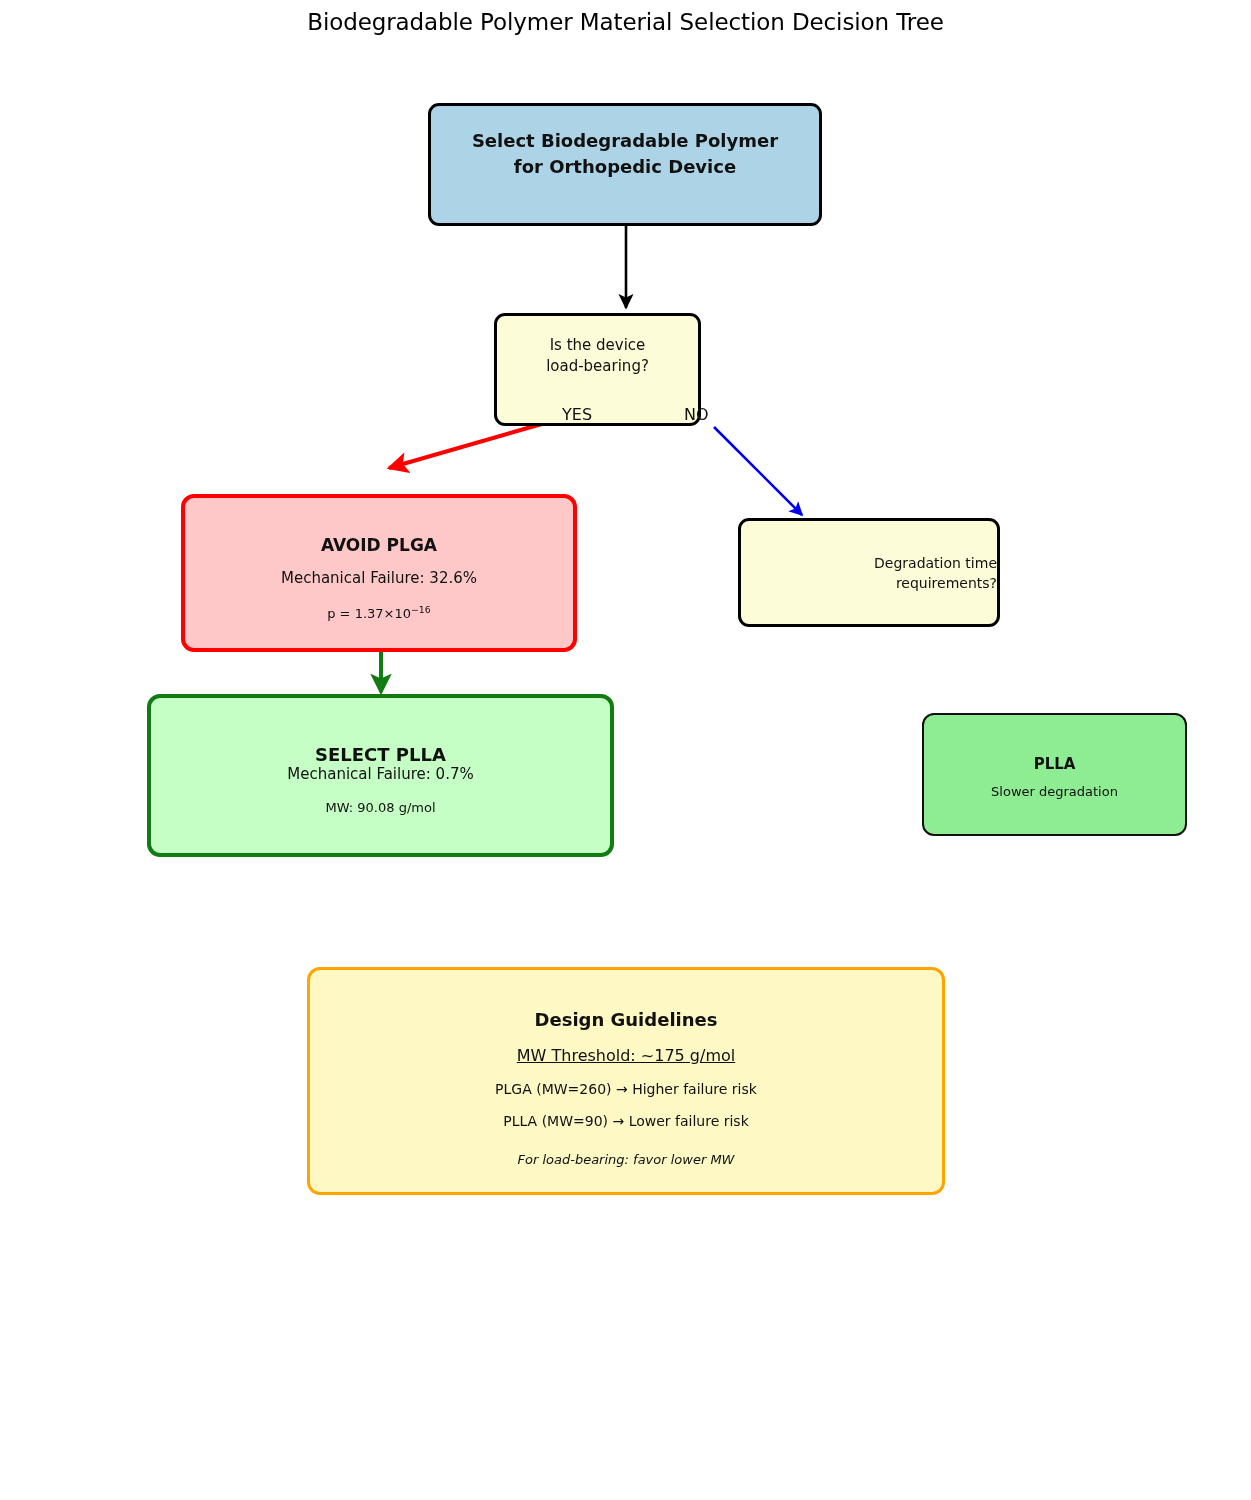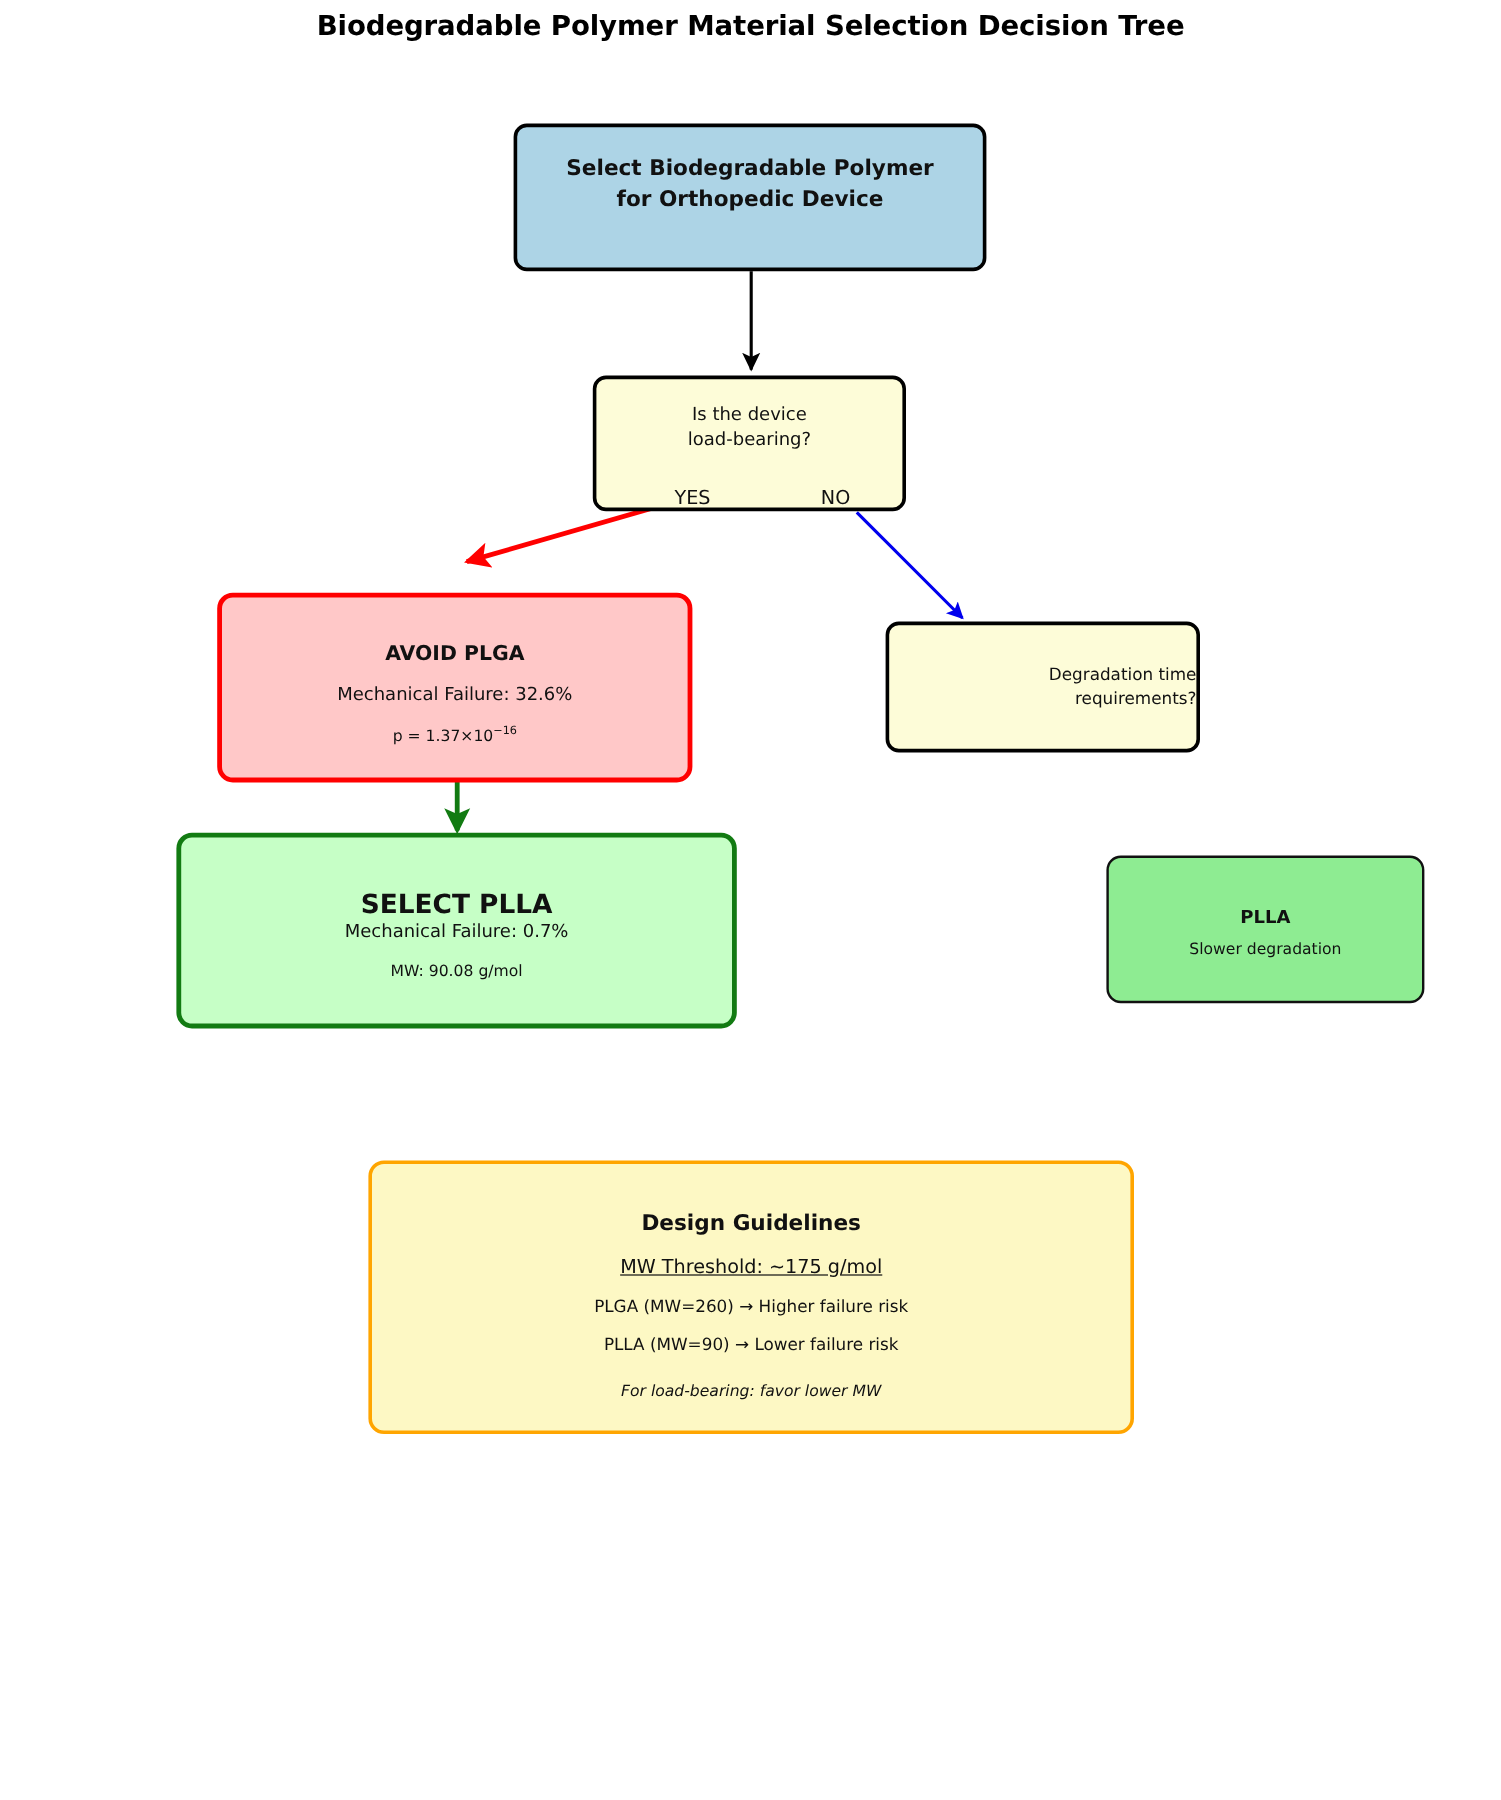--- a/index.html
+++ b/index.html
@@ -26,21 +26,21 @@
     height: 1500px;
     pointer-events: none;
   }
   #title {
     position: absolute;
     left: 0;
     top: 9px;
     width: 1251px;
     text-align: center;
     font-size: 23px;
-    font-weight: bold;
+    font-weight: normal;
     color: #000000;
     letter-spacing: -0.1px;
   }
   .node {
     position: absolute;
     box-sizing: border-box;
     display: flex;
     flex-direction: column;
     align-items: center;
     justify-content: center;
@@ -66,21 +66,21 @@
   #node-root .ln {
     font-size: 18px;
     font-weight: bold;
     line-height: 26px;
   }
 
   
   #node-decision-load {
     left: 494px;
     top: 313px;
-    width: 261px;
+    width: 207px;
     height: 113px;
     background: #fdfcd8;
     border: 3px solid #000000;
     border-radius: 11px;
     padding-bottom: 28px;
   }
   #node-decision-load .ln {
     font-size: 15px;
     line-height: 21px;
   }
@@ -139,21 +139,21 @@
     left: 147px;
     top: 694px;
     width: 467px;
     height: 163px;
     background: #c6ffc6;
     border: 4px solid #127b12;
     border-radius: 13px;
     padding-top: 8px;
   }
   #node-select .hd {
-    font-size: 22px;
+    font-size: 18px;
     font-weight: bold;
   }
   #node-select .d1 {
     font-size: 15px;
     margin-bottom: 17px;
   }
   #node-select .d2 {
     font-size: 13px;
   }
 

